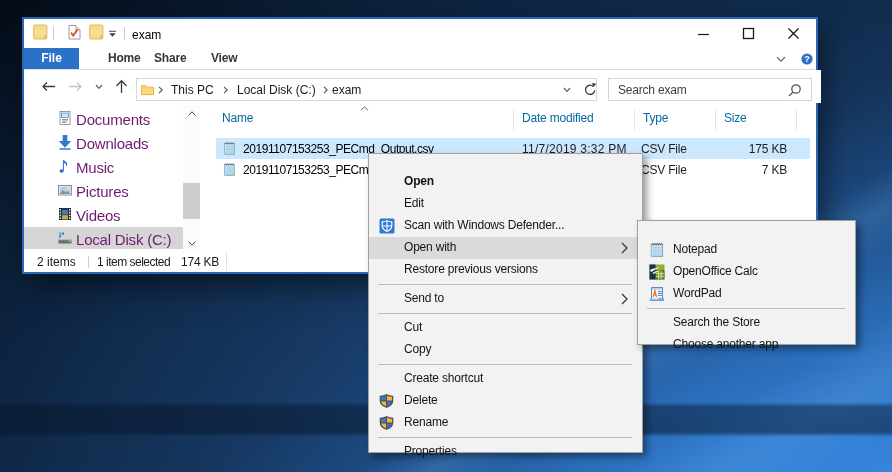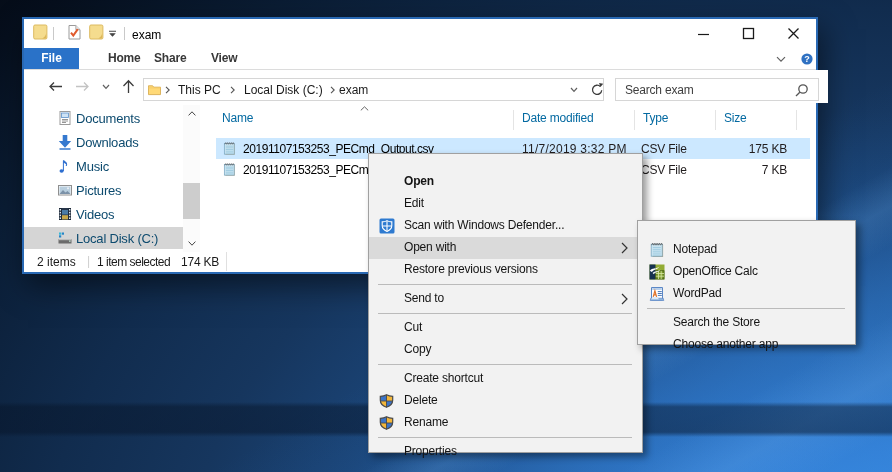--- a/index.html
+++ b/index.html
@@ -21,25 +21,25 @@
   background:#fff; border:2px solid #2969b4; box-shadow:6px 12px 28px rgba(0,0,0,0.5); }
 .qsep { position:absolute; top:8px; width:1px; height:13px; background:#c9c9c9; }
 .title { position:absolute; left:108px; top:9px; font-size:12px; color:#000; }
 .capbtn { position:absolute; top:0; height:29px; width:45px; }
 
 .tabs { position:absolute; left:0; top:29px; width:792px; height:22px; background:#fff; border-bottom:1px solid #dcdcdc; }
 .filetab { position:absolute; left:0px; top:0px; width:55px; height:21px; background:#2a72c8; color:#fff;
   font-size:12px; font-weight:bold; text-align:center; line-height:21px; }
 .tab { position:absolute; top:0; font-size:12px; color:#383838; line-height:21px; font-weight:bold; letter-spacing:-0.2px; }
 
-.addrrow { position:absolute; left:12px; top:51px; width:792px; height:33px; background:#fff; }
+.addrrow { position:absolute; left:5px; top:51px; width:792px; height:33px; background:#fff; }
 .addrbox { position:absolute; left:107px; top:8px; width:461px; height:23px; border:1px solid #d6d6d6; background:#fff; font-size:12px; color:#1a1a1a; }
 .searchbox { position:absolute; left:579px; top:8px; width:204px; height:23px; border:1px solid #d6d6d6; background:#fff; font-size:12px; color:#3e3e3e; }
 
-.side-item { position:absolute; left:0px; width:159px; height:22px; font-size:13px; color:#0c4a6e; }
+.side-item { position:absolute; left:0px; width:159px; height:22px; font-size:15px; color:#701a75; }
 .side-item .lbl { position:absolute; left:52px; top:4px; letter-spacing:-0.2px; }
 .side-ico { position:absolute; left:33px; top:3px; width:16px; height:16px; }
 .sbar { position:absolute; left:159px; top:86px; width:17px; height:147px; background:#fbfbfb; }
 .sthumb { position:absolute; left:0px; top:78px; width:17px; height:36px; background:#cdcdcd; }
 
 .hdr { position:absolute; top:92px; font-size:12px; color:#0369a1; letter-spacing:-0.2px; }
 .colsep { position:absolute; top:91px; width:1px; height:20px; background:#e4e4e4; }
 .row { position:absolute; left:192px; width:594px; height:21px; font-size:12px; color:#211d1e; }
 .row .nm { position:absolute; left:27px; top:4px; color:#000; letter-spacing:-0.45px; }
 .row .dt { position:absolute; left:306px; top:4px; letter-spacing:0.25px; }

